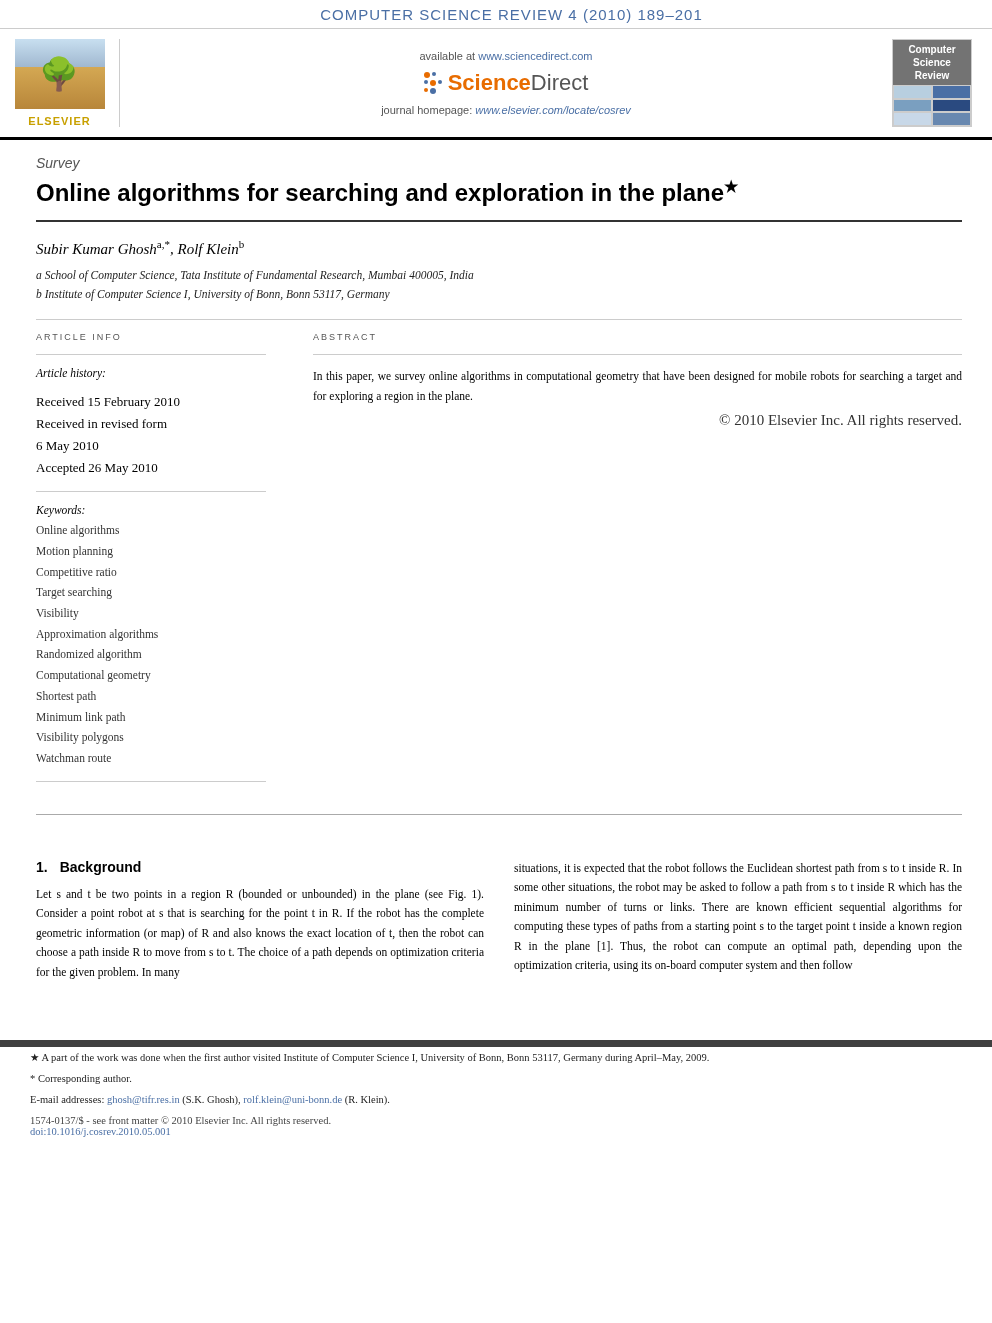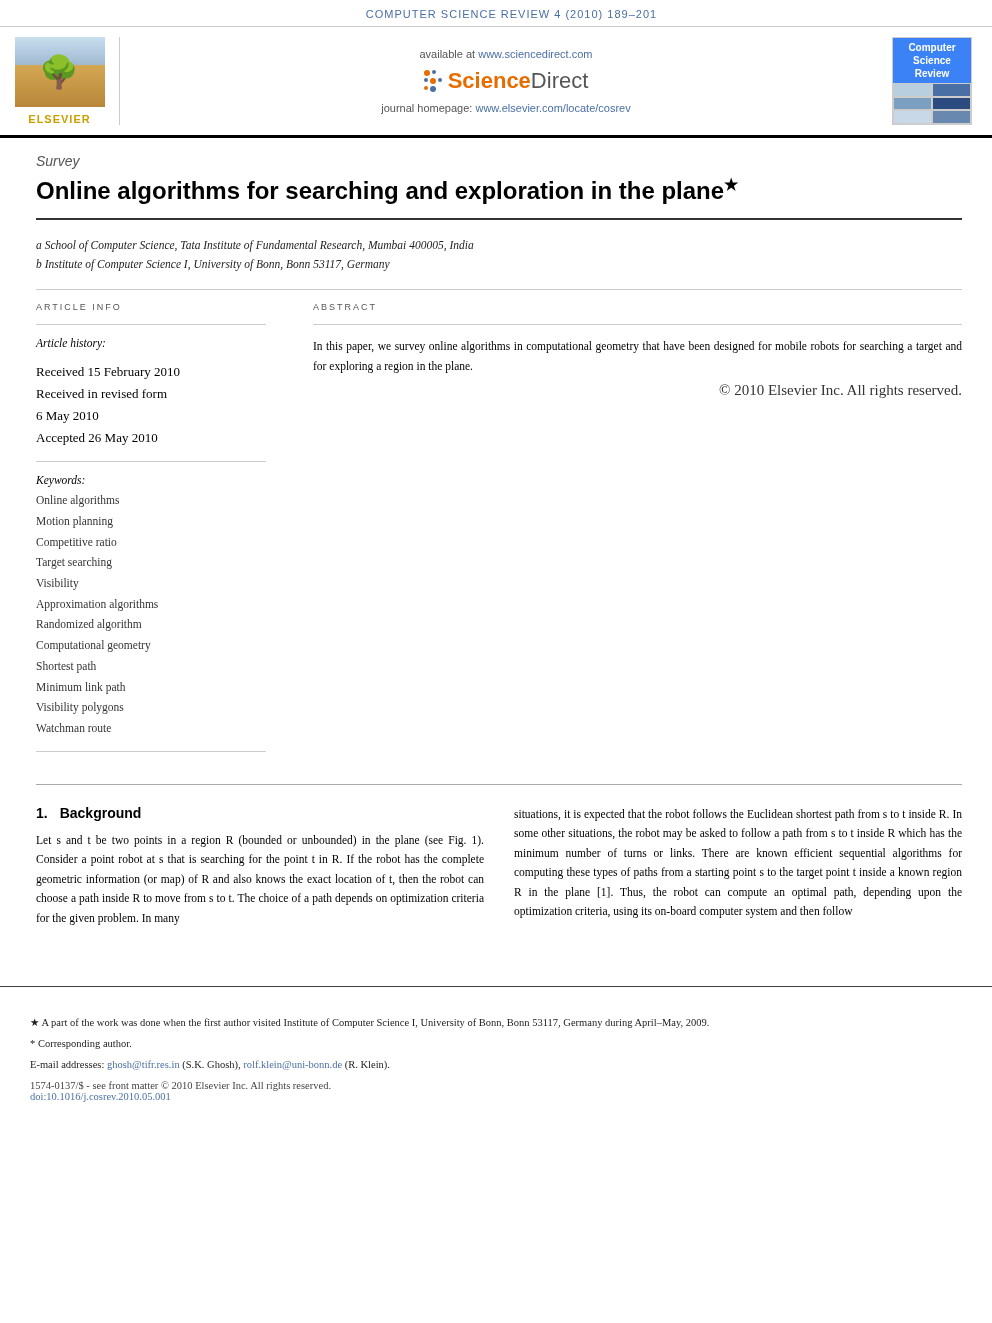--- a/index.html
+++ b/index.html
@@ -13,21 +13,21 @@
     }
 
     
     .top-bar {
       background: #fff;
       text-align: center;
       padding: 6px 0 4px;
       border-bottom: 1px solid #ccc;
     }
     .top-bar span {
-      font-size: 11px;
+      font-size: 15px;
       letter-spacing: 1px;
       color: #4a6fa5;
       font-family: Arial, sans-serif;
       text-transform: uppercase;
       padding-left: 31px;
     }
 
     
     .journal-header {
       display: flex;
@@ -115,31 +115,31 @@
       font-size: 22px;
       font-weight: 300;
       color: #555;
     }
     .sd-text span { color: #e86c00; font-weight: 600; }
     .homepage-text {
       font-family: Arial, sans-serif;
       font-size: 11px;
       color: #555;
     }
-    .homepage-text a { color: #4a6fa5; text-decoration: none; }
+    .homepage-text a { color: #4a6fa5; text-decoration: none; font-style: italic; }
 
     .journal-right {
       width: 80px;
       display: flex;
       flex-direction: column;
       border: 1px solid #ccc;
       overflow: hidden;
     }
     .journal-right-title {
-      background: #3b82f6;
+      background: #737373;
       color: white;
       font-family: Arial, sans-serif;
       font-size: 10px;
       font-weight: bold;
       text-align: center;
       padding: 3px 2px;
       line-height: 1.3;
     }
     .journal-right-images {
       display: flex;
@@ -286,20 +286,21 @@
       border-top: 1px solid #aaa;
       margin: 20px 0;
     }
 
     .body-two-col {
       display: flex;
       gap: 30px;
     }
     .body-col {
       flex: 1;
+      margin-top: 24px;
     }
 
     .section-heading {
       font-size: 14px;
       font-weight: bold;
       font-family: Arial, sans-serif;
       margin-bottom: 10px;
     }
     .section-number {
       margin-right: 12px;
@@ -309,24 +310,24 @@
       font-size: 11.5px;
       line-height: 1.7;
       text-align: justify;
     }
     .body-text p {
       margin-bottom: 8px;
     }
 
     
     .footnote-area {
-      border-top: 1px solid #404040;
+      border-top: 7px solid #404040;
       margin-top: 30px;
       padding-top: 10px;
-      padding: 28px 30px 20px;
+      padding: 3px 30px 20px;
     }
     .footnote-text {
       font-size: 10.5px;
       line-height: 1.6;
       color: #222;
     }
     .footnote-text p {
       margin-bottom: 4px;
     }
     .footnote-text a {
@@ -416,20 +417,23 @@
 <div class="article-content">
 
   <div class="survey-label">Survey</div>
 
   <div class="article-title">
     <span>Online algorithms for searching and exploration in the plane</span><span class="title-star">★</span>
   </div>
 
   <hr class="divider-thick">
 
+  <div class="authors">
+    <span>Subir Kumar Ghosh</span><span class="author-super">a,*</span><span>, Rolf Klein</span><span class="author-super">b</span>
+  </div>
 
   <div class="affiliations">
     <div>a School of Computer Science, Tata Institute of Fundamental Research, Mumbai 400005, India</div>
     <div>b Institute of Computer Science I, University of Bonn, Bonn 53117, Germany</div>
   </div>
 
   <hr class="divider">
 
   <div class="two-col">
 

